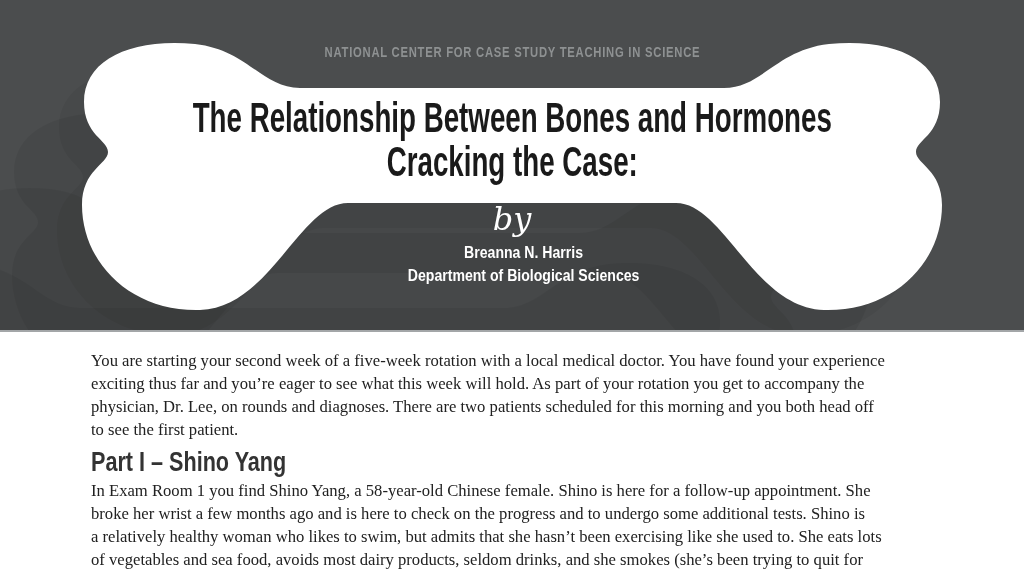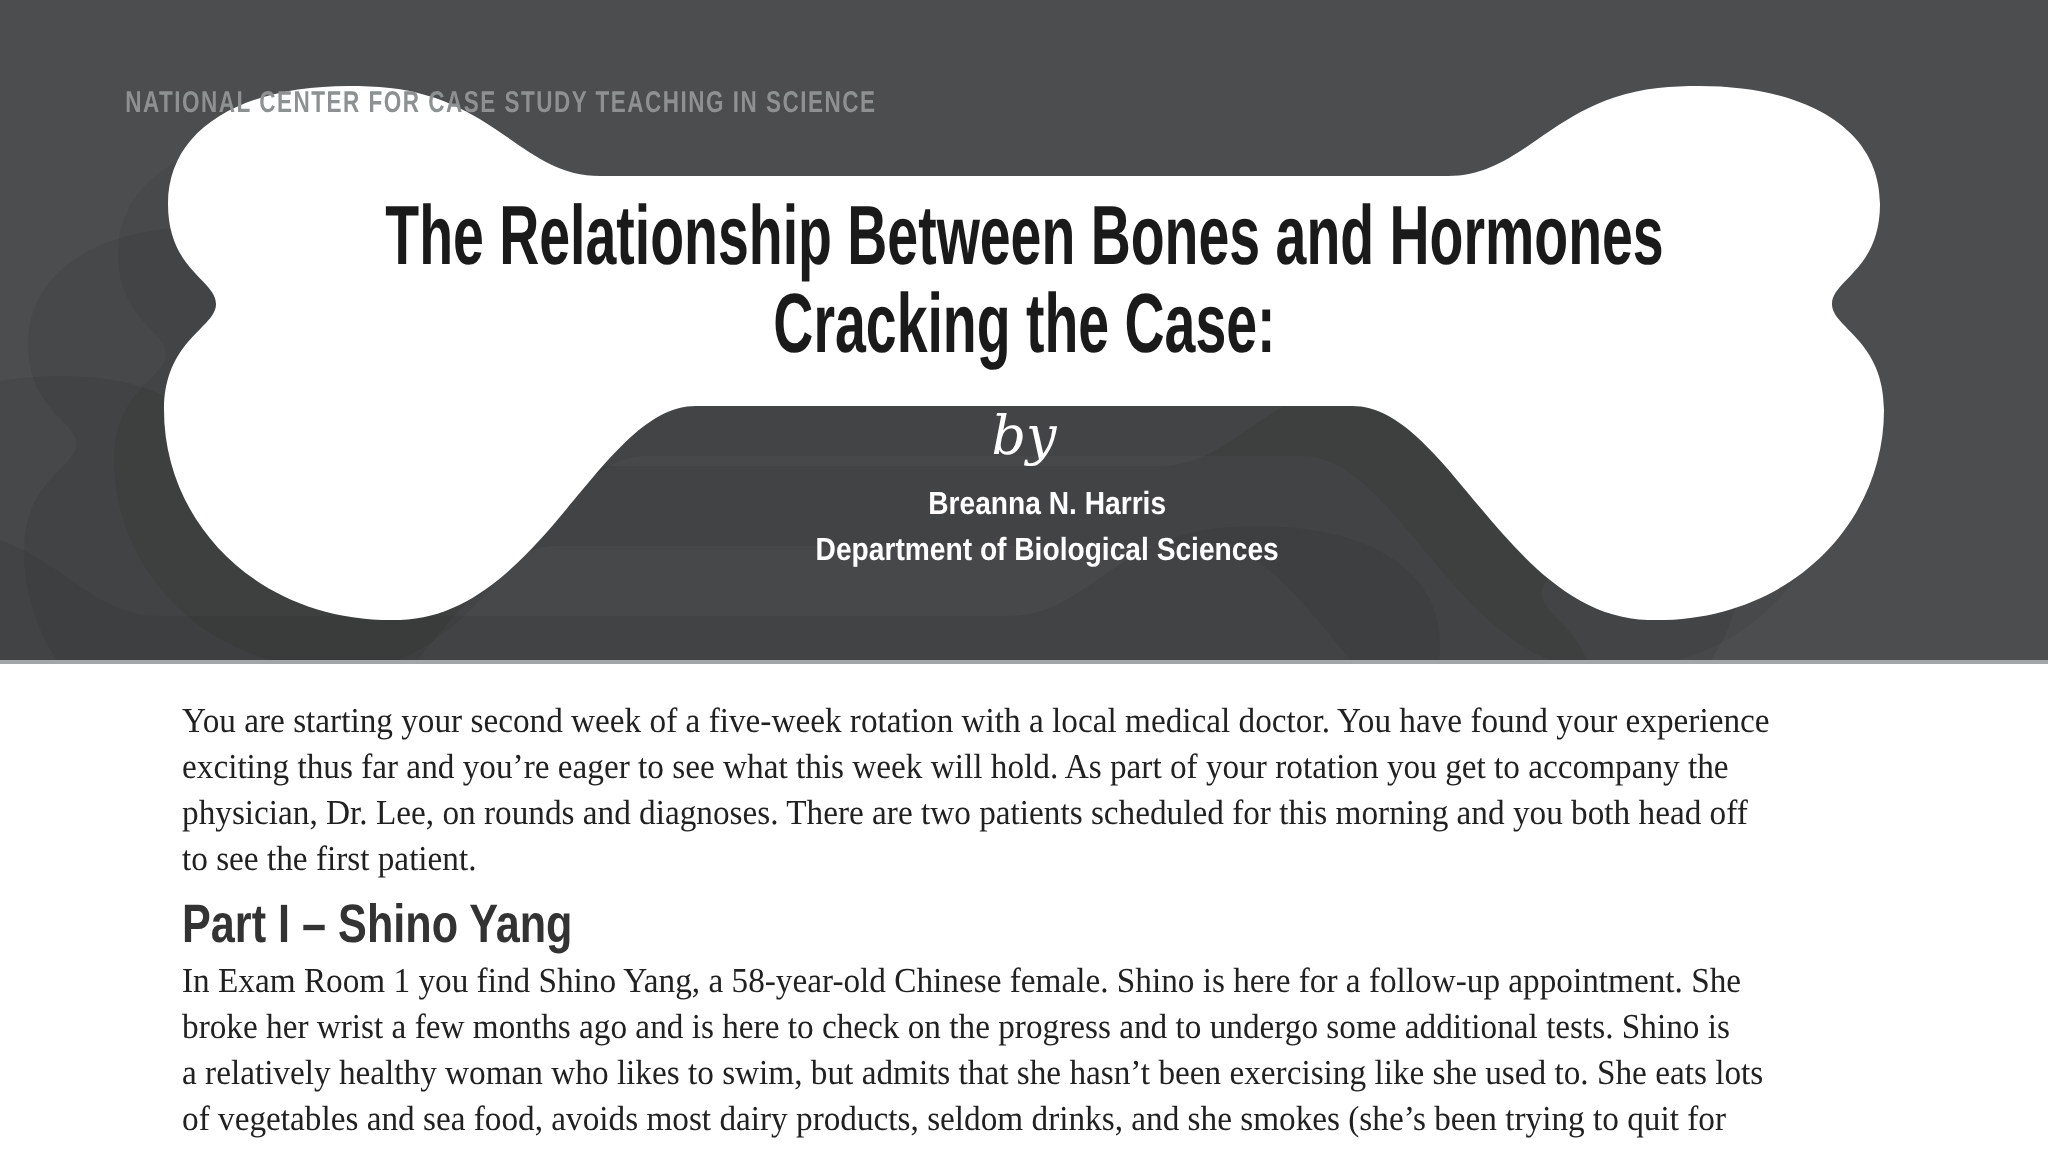--- a/index.html
+++ b/index.html
@@ -14,38 +14,38 @@
   .banner{
     position:absolute;top:0;left:0;
     width:1024px;height:330px;
     background:#4b4d4e;
     border-bottom:2px solid #a3a6a8;
     overflow:hidden;
   }
   .banner svg{position:absolute;top:0;left:0;display:block;}
   .eyebrow{
     position:absolute;top:44px;left:0;width:100%;
-    text-align:left;
+    text-align:center;
     font-weight:700;font-size:15px;line-height:16px;
     color:#8e9192;letter-spacing:1px;
   }
   .title{
     position:absolute;top:96px;left:0;width:100%;margin:0;
     text-align:center;
     color:#1a1a1a;
     font-weight:700;font-size:42px;line-height:44px;
     letter-spacing:0px;
   }
   .title .tl{display:block;}
   .by{
     position:absolute;top:204px;left:0;width:100%;
     text-align:center;
     font-family:"DejaVu Serif", serif;
     font-style:italic;
-    font-size:27px;line-height:30px;
+    font-size:32px;line-height:30px;
     color:#ffffff;
   }
   .authors{
     position:absolute;top:241px;left:12px;width:100%;
     text-align:center;
     color:#ffffff;
     font-size:16px;line-height:23px;
     font-weight:700;
   }
   

